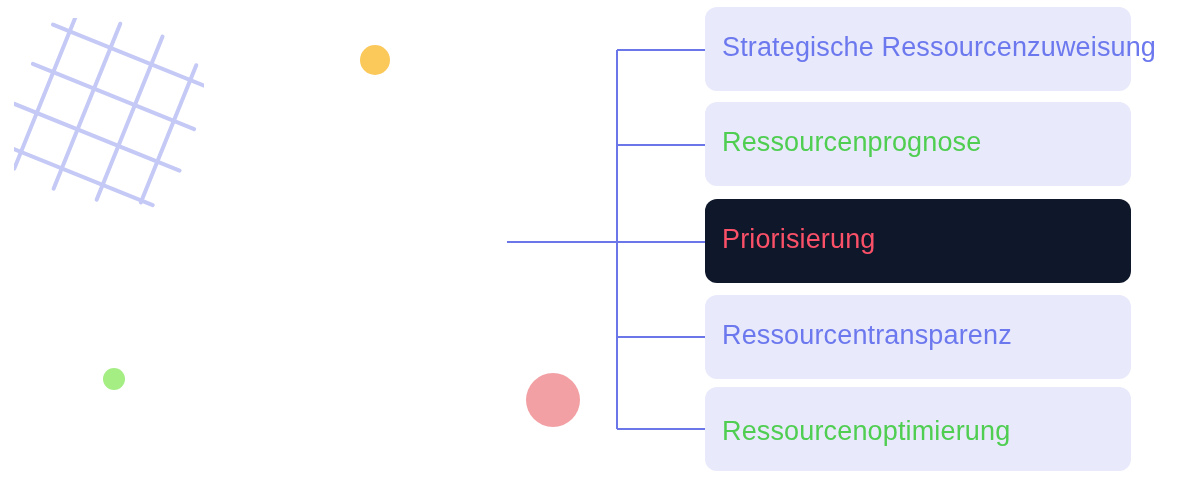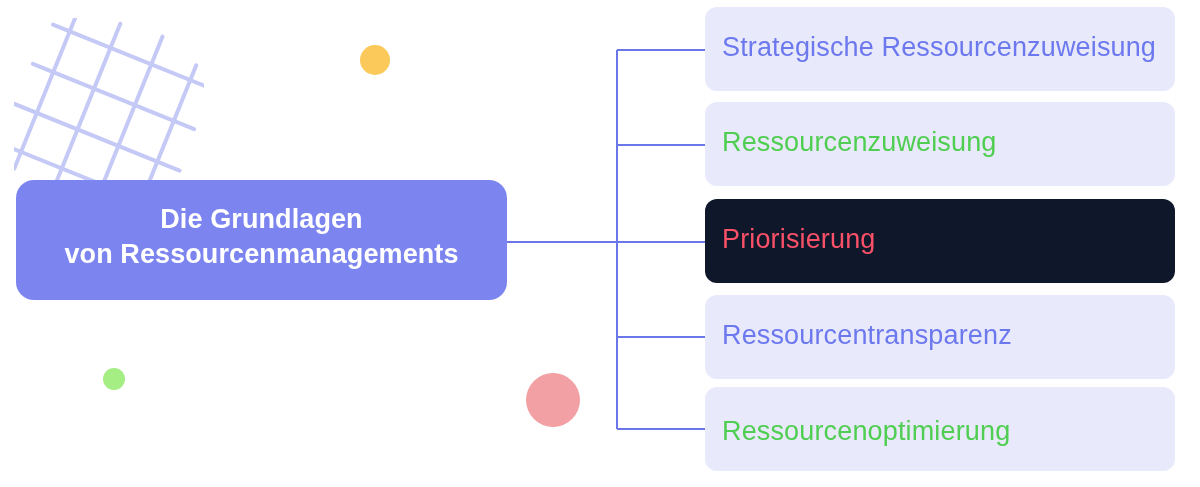--- a/index.html
+++ b/index.html
@@ -71,21 +71,21 @@
     font-weight: 600;
     text-align: center;
     letter-spacing: 0.1px;
     white-space: pre-line;
   }
 
   
   .branch-node {
     position: absolute;
     left: 705px;
-    width: 470px;
+    width: 426px;
     height: 84px;
     border-radius: 12px;
     display: flex;
     align-items: center;
     box-sizing: border-box;
     padding-left: 17px;
     padding-bottom: 2px;
   }
   .branch-node-label {
     font-size: 27px;
@@ -128,31 +128,27 @@
       <line x1="617" y1="50" x2="617" y2="429"></line>
 
       <line x1="617" y1="50" x2="705" y2="50"></line>
       <line x1="617" y1="145" x2="705" y2="145"></line>
       <line x1="617" y1="242" x2="705" y2="242"></line>
       <line x1="617" y1="337" x2="705" y2="337"></line>
       <line x1="617" y1="429" x2="705" y2="429"></line>
     </g>
   </svg>
 
-  <div class="center-node" style="background:#7C85EF;">
-    <div class="center-node-label">Die Grundlagen
-von Ressourcenmanagements</div>
-  </div>
 
   <div class="branch-node" style="top:7px; background:#E8E9FB;">
     <span class="branch-node-label" style="color:#6C78EE;">Strategische Ressourcenzuweisung</span>
   </div>
 
   <div class="branch-node" style="top:102px; background:#E8E9FB;">
-    <span class="branch-node-label" style="color:#4FCE51;">Ressourcenzuweisung</span>
+    <span class="branch-node-label" style="color:#4FCE51;">Ressourcenprognose</span>
   </div>
 
   <div class="branch-node" style="top:199px; background:#0f172a;">
     <span class="branch-node-label" style="color:#FA5068;">Priorisierung</span>
   </div>
 
   <div class="branch-node" style="top:295px; background:#E8E9FB;">
     <span class="branch-node-label" style="color:#6C78EE;">Ressourcentransparenz</span>
   </div>
 

